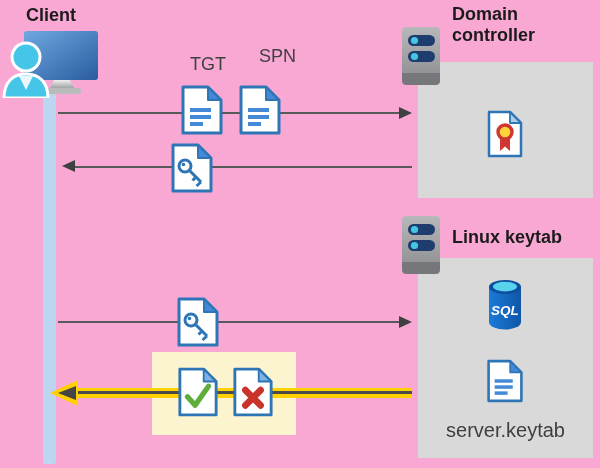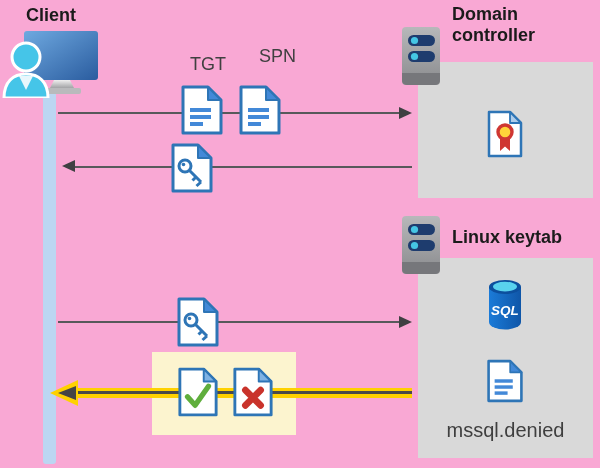--- a/index.html
+++ b/index.html
@@ -171,15 +171,15 @@
   </svg>
 
   <svg class="abs z2" style="left:486px;top:355px;" width="38" height="52" viewBox="0 0 44 50">
     <path d="M3 2 H28 L41 15 V48 H3 Z" fill="#ffffff" stroke="#2e75b6" stroke-width="3" stroke-linejoin="round"></path>
     <path d="M28 2 L41 15 H28 Z" fill="#4389d8" stroke="#2e75b6" stroke-width="2" stroke-linejoin="round"></path>
     <rect x="10" y="23" width="21" height="4" fill="#4389d8"></rect>
     <rect x="10" y="30" width="21" height="4" fill="#4389d8"></rect>
     <rect x="10" y="37" width="15" height="4" fill="#4389d8"></rect>
   </svg>
 
-  <div class="abs bigname z3" style="left:418px;top:419px;width:175px;">mssql.denied</div>
+  <div class="abs bigname z3" style="left:418px;top:419px;width:175px;">server.keytab</div>
 
 </div>
 
 </body></html>

